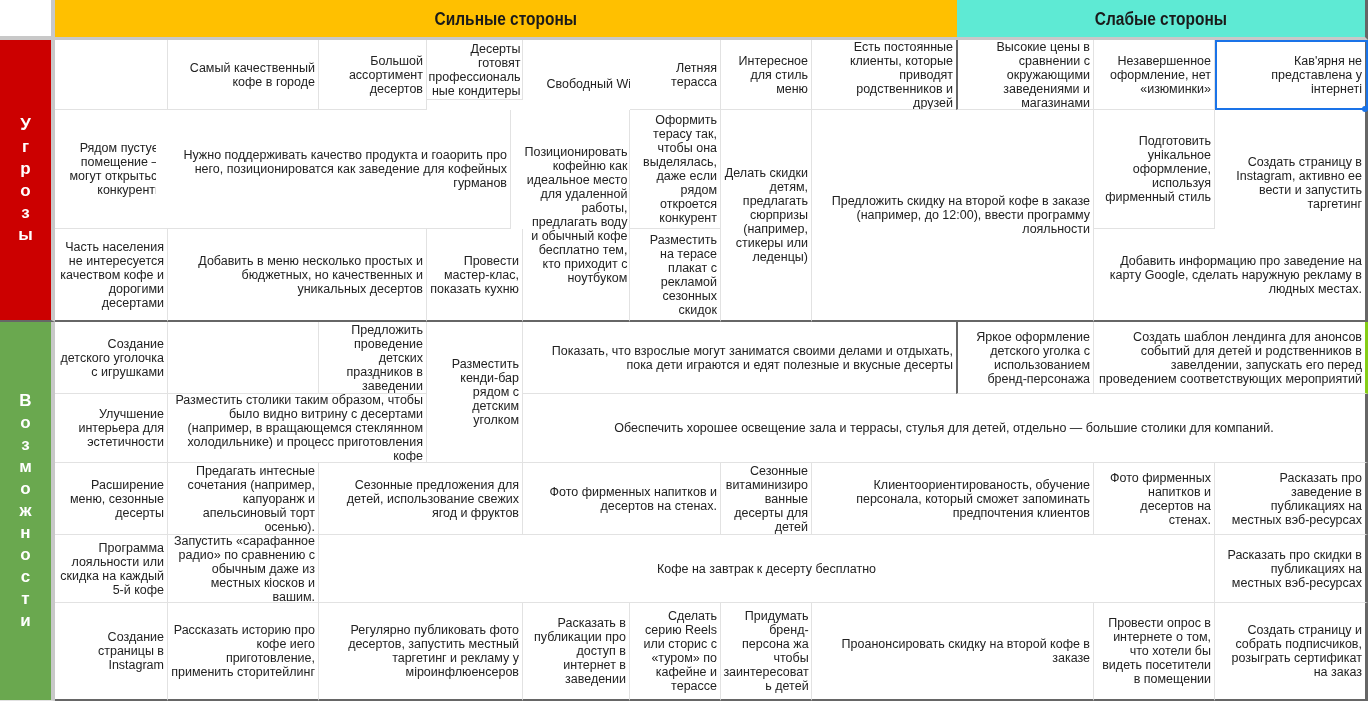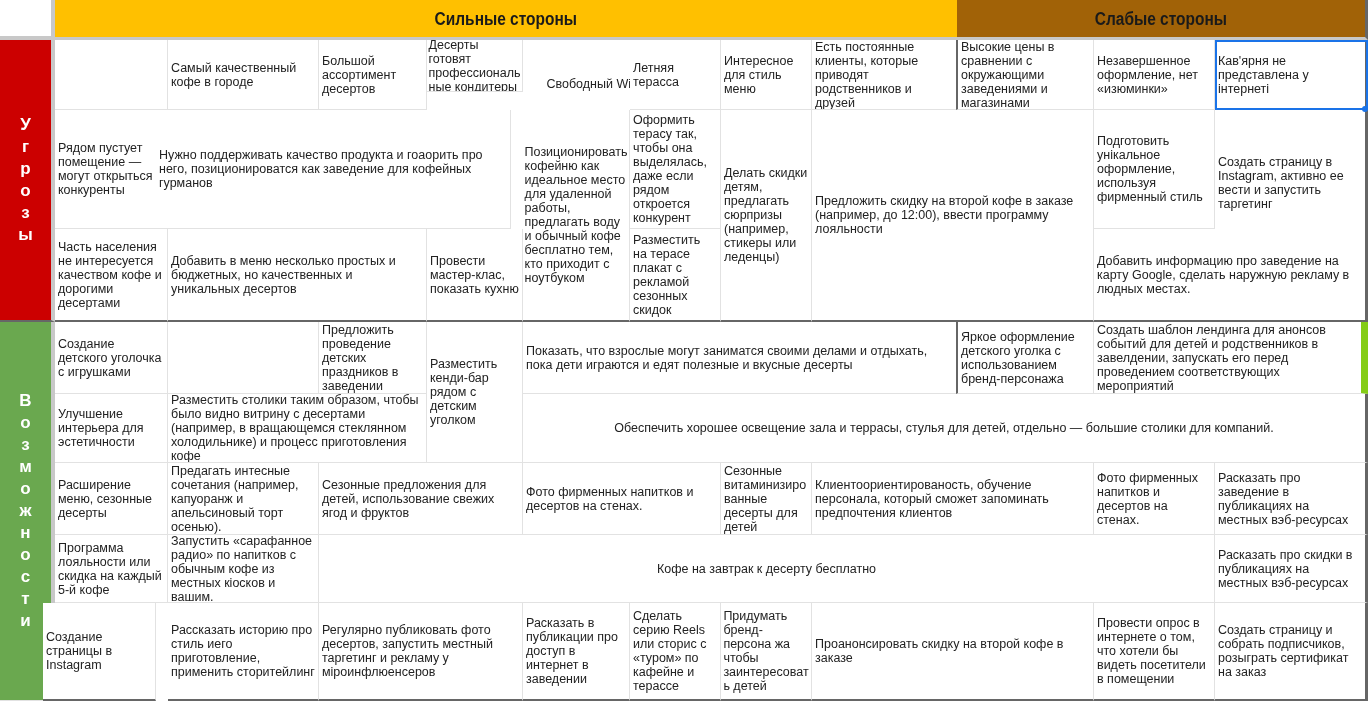--- a/index.html
+++ b/index.html
@@ -1,38 +1,38 @@
 <!DOCTYPE html>
 <html><head>
 <meta charset="utf-8">
 <style>
   html, body { margin:0; padding:0; background:#ffffff; }
   body { width:1368px; height:701px; position:relative; overflow:hidden;
          font-family:"Liberation Sans", sans-serif; font-size:12.5px; color:#222; }
   .cell { position:absolute; box-sizing:border-box; display:flex; align-items:center; justify-content:center;
-          text-align:left; line-height:14px; padding:12px 3px; border-right:1px solid #e2e2e2; border-bottom:1px solid #e2e2e2;
+          text-align:right; line-height:14px; padding:12px 3px; border-right:1px solid #e2e2e2; border-bottom:1px solid #e2e2e2;
           background:#fff; overflow:hidden; }
   .hdr { font-family:"Liberation Sans", sans-serif; font-weight:bold; font-size:18px; color:#1a1a1a; letter-spacing:0; transform:scaleX(0.86); }
   .hdr-cell { border:none; }
   .vlabel { display:flex; flex-direction:column; align-items:center; justify-content:center; color:#fff; font-weight:bold; font-size:17px; line-height:22px; }
   .thick-b { border-bottom:2px solid #666; }
   .thick-l { border-left:2px solid #666; }
   .selected { outline:2px solid #1a73e8; outline-offset:-2px; z-index:5; }
   .sel-handle { position:absolute; width:6px; height:6px; background:#1a73e8; border-radius:50%; z-index:6; }
   .corner { background:#fff; border-right:4px solid #c8c8c8; border-bottom:4px solid #c8c8c8; }
 </style>
 </head>
 <body>
 
 <div class="cell corner" style="left:0;top:0;width:55px;height:40px;"></div>
 
 <div class="cell hdr-cell" style="left:55px;top:0;width:902px;height:40px;background:#ffc000;border-bottom:3px solid #c8c8c8;">
   <span class="hdr">Сильные стороны</span>
 </div>
-<div class="cell hdr-cell" style="left:957px;top:0;width:411px;height:40px;background:#a16207;border-bottom:3px solid #c8c8c8;border-right:3px solid #666;">
+<div class="cell hdr-cell" style="left:957px;top:0;width:411px;height:40px;background:#5eead4;border-bottom:3px solid #c8c8c8;border-right:3px solid #666;">
   <span class="hdr">Слабые стороны</span>
 </div>
 
 <div class="cell vlabel" style="left:0;top:40px;width:55px;height:282px;background:#cc0000;border-right:4px solid #c8c8c8;border-bottom:2px solid #666;">
   <span>У</span>
   <span>г</span>
   <span>р</span>
   <span>о</span>
   <span>з</span>
   <span>ы</span>
@@ -51,21 +51,21 @@
   <span>и</span>
 </div>
 
 <div class="cell" style="left:55px;top:40px;width:113px;height:70px;"></div>
 <div class="cell" style="left:168px;top:40px;width:151px;height:70px;">
     <span>Самый качественный кофе в городе</span>
   </div>
 <div class="cell" style="left:319px;top:40px;width:108px;height:70px;">
     <span>Большой ассортимент десертов</span>
   </div>
-<div class="cell" style="left:427px;top:40px;width:96px;height:52px;">
+<div class="cell" style="left:427px;top:40px;width:96px;height:60px;">
     <span>Десерты готовят профессиональ ные кондитеры</span>
   </div>
 <div class="cell" style="left:543px;top:40px;width:107px;height:88px;">
     <span>Свободный Wi-Fi</span>
   </div>
 <div class="cell" style="left:630px;top:40px;width:91px;height:70px;">
     <span>Летняя терасса</span>
   </div>
 <div class="cell" style="left:721px;top:40px;width:91px;height:70px;">
     <span>Интересное для стиль меню</span>
@@ -134,21 +134,21 @@
   </div>
 <div class="cell" style="left:427px;top:322px;width:96px;height:141px;">
     <span>Разместить кенди-бар рядом с детским уголком</span>
   </div>
 <div class="cell" style="left:523px;top:322px;width:434px;height:72px;">
     <span>Показать, что взрослые могут заниматся своими делами и отдыхать, пока дети играются и едят полезные и вкусные десерты</span>
   </div>
 <div class="cell thick-l" style="left:956px;top:322px;width:138px;height:72px;">
     <span>Яркое оформление детского уголка с использованием бренд-персонажа</span>
   </div>
-<div class="cell" style="left:1094px;top:322px;width:274px;height:72px;border-right:7px solid #84cc16;">
+<div class="cell" style="left:1094px;top:322px;width:274px;height:72px;border-right:3px solid #84cc16;">
     <span>Создать шаблон лендинга для анонсов событий для детей и родственников в завелдении, запускать его перед проведением соответствующих мероприятий</span>
   </div>
 
 <div class="cell" style="left:55px;top:394px;width:113px;height:69px;">
     <span>Улучшение интерьера для эстетичности</span>
   </div>
 <div class="cell" style="left:168px;top:394px;width:259px;height:69px;">
     <span>Разместить столики таким образом, чтобы было видно витрину с десертами (например, в вращающемся стеклянном холодильнике) и процесс приготовления кофе</span>
   </div>
 <div class="cell" style="left:523px;top:394px;width:845px;height:69px;border-right:3px solid #666;">
@@ -177,34 +177,34 @@
     <span>Фото фирменных напитков и десертов на стенах.</span>
   </div>
 <div class="cell" style="left:1215px;top:463px;width:153px;height:72px;border-right:3px solid #666;">
     <span>Расказать про заведение в публикациях на местных вэб-ресурсах</span>
   </div>
 
 <div class="cell" style="left:55px;top:535px;width:113px;height:68px;">
     <span>Программа лояльности или скидка на каждый 5-й кофе</span>
   </div>
 <div class="cell" style="left:168px;top:535px;width:151px;height:68px;">
-    <span>Запустить «сарафанное радио» по напитков с обычным кофе из местных кіосков и вашим.</span>
+    <span>Запустить «сарафанное радио» по сравнению с обычным даже из местных кіосков и вашим.</span>
   </div>
 <div class="cell" style="left:319px;top:535px;width:896px;height:68px;">
     <span>Кофе на завтрак к десерту бесплатно</span>
   </div>
 <div class="cell" style="left:1215px;top:535px;width:153px;height:68px;border-right:3px solid #666;">
     <span>Расказать про скидки в публикациях на местных вэб-ресурсах</span>
   </div>
 
-<div class="cell thick-b" style="left:43px;top:603px;width:113px;height:98px;">
+<div class="cell thick-b" style="left:55px;top:603px;width:113px;height:98px;">
     <span>Создание страницы в Instagram</span>
   </div>
 <div class="cell thick-b" style="left:168px;top:603px;width:151px;height:98px;">
-    <span>Рассказать историю про стиль иего приготовление, применить сторитейлинг</span>
+    <span>Рассказать историю про кофе иего приготовление, применить сторитейлинг</span>
   </div>
 <div class="cell thick-b" style="left:319px;top:603px;width:204px;height:98px;">
     <span>Регулярно публиковать фото десертов, запустить местный таргетинг и рекламу у міроинфлюенсеров</span>
   </div>
 <div class="cell thick-b" style="left:523px;top:603px;width:107px;height:98px;">
     <span>Расказать в публикации про доступ в интернет в заведении</span>
   </div>
 <div class="cell thick-b" style="left:630px;top:603px;width:91px;height:98px;">
     <span>Сделать серию Reels или сторис с «туром» по кафейне и терассе</span>
   </div>

